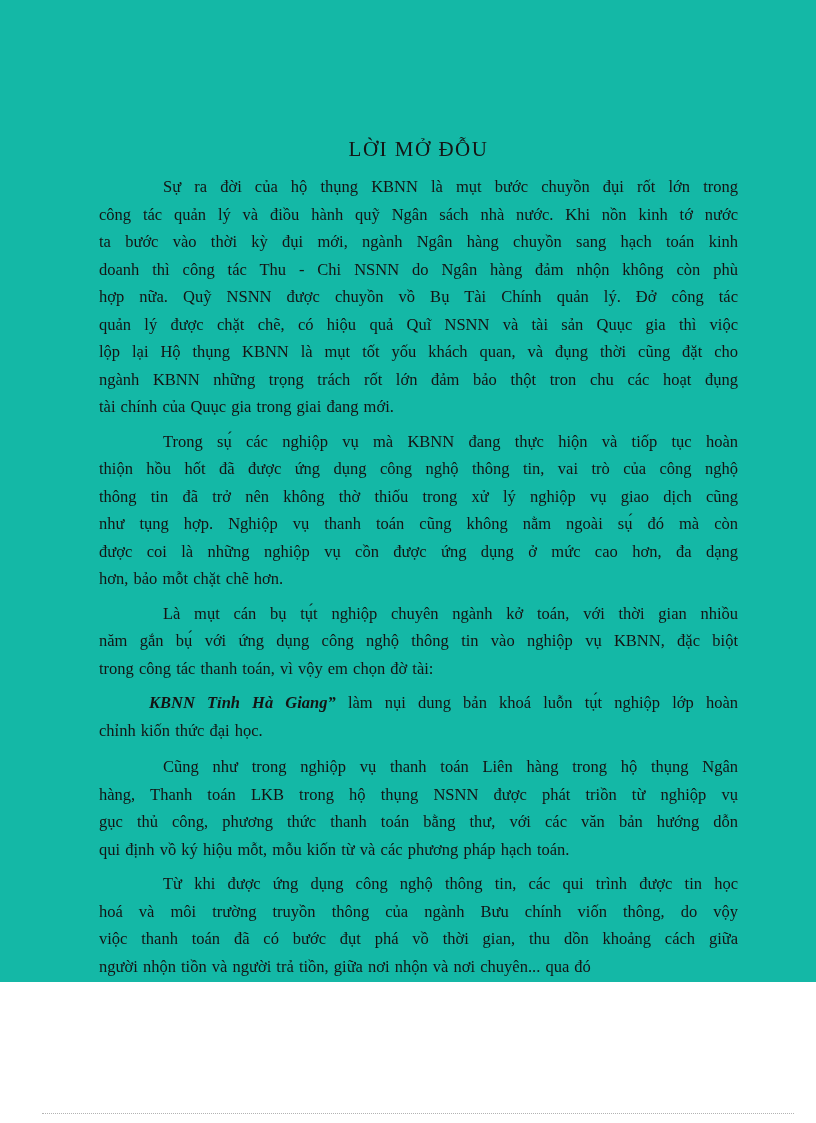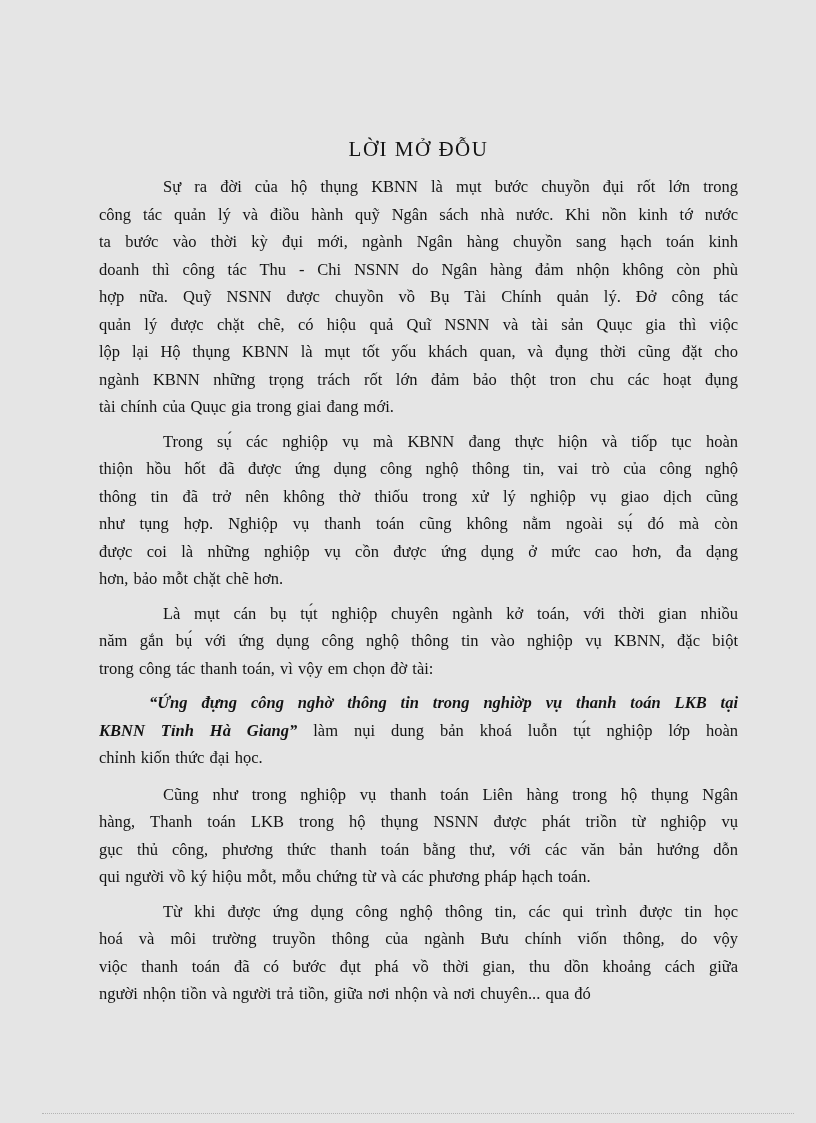--- a/index.html
+++ b/index.html
@@ -5,22 +5,22 @@
   html, body { margin: 0; padding: 0; }
   body {
     width: 816px; height: 1123px;
     background: #ffffff;
     font-family: "Liberation Serif", "DejaVu Serif", serif;
     color: #141414;
     overflow: hidden;
   }
   .page {
     position: relative;
-    width: 816px; height: 1123px;
-    background: #e5e5e5;
+    width: 816px; height: 982px;
+    background: #14b8a6;
   }
   .textblock {
     position: absolute;
     left: 99px; top: 137px;
     width: 639px;
   }
   .doc-title {
     text-align: center;
     font-size: 21px;
     letter-spacing: 1.5px;
@@ -77,29 +77,28 @@
           <div class="line"><span class="seg-n">như tụng hợp. Nghiộp vụ thanh toán cũng không nằm ngoài sụ́ đó mà còn</span></div>
           <div class="line"><span class="seg-n">được coi là những nghiộp vụ cồn được ứng dụng ở mức cao hơn, đa dạng</span></div>
           <div class="line last"><span class="seg-n">hơn, bảo mỗt chặt chẽ hơn.</span></div>
         </div>
         <div class="paragraph">
           <div class="line"><span class="seg-n">Là mụt cán bụ tụ́t nghiộp chuyên ngành kở toán, với thời gian nhiồu</span></div>
           <div class="line"><span class="seg-n">năm gắn bụ́ với ứng dụng công nghộ thông tin vào nghiộp vụ KBNN, đặc biột</span></div>
           <div class="line last"><span class="seg-n">trong công tác thanh toán, vì vộy em chọn đờ tài:</span></div>
         </div>
         <div class="paragraph quote">
-          <div class="line"><span class="seg-bi">“Ứng đựng công nghờ thông tin trong nghiờp vụ thanh toán LKB tại</span></div>
           <div class="line"><span class="seg-bi">KBNN Tỉnh Hà Giang”</span><span class="seg-n"> làm nụi dung bản khoá luỗn tụ́t nghiộp lớp hoàn</span></div>
           <div class="line last"><span class="seg-n">chỉnh kiốn thức đại học.</span></div>
         </div>
         <div class="paragraph">
           <div class="line"><span class="seg-n">Cũng như trong nghiộp vụ thanh toán Liên hàng trong hộ thụng Ngân</span></div>
           <div class="line"><span class="seg-n">hàng, Thanh toán LKB trong hộ thụng NSNN được phát triồn từ nghiộp vụ</span></div>
           <div class="line"><span class="seg-n">gục thủ công, phương thức thanh toán bằng thư, với các văn bản hướng dỗn</span></div>
-          <div class="line last"><span class="seg-n">qui người vồ ký hiộu mỗt, mỗu chứng từ và các phương pháp hạch toán.</span></div>
+          <div class="line last"><span class="seg-n">qui định vồ ký hiộu mỗt, mỗu kiốn từ và các phương pháp hạch toán.</span></div>
         </div>
         <div class="paragraph">
           <div class="line"><span class="seg-n">Từ khi được ứng dụng công nghộ thông tin, các qui trình được tin học</span></div>
           <div class="line"><span class="seg-n">hoá và môi trường truyồn thông của ngành Bưu chính viốn thông, do vộy</span></div>
           <div class="line"><span class="seg-n">viộc thanh toán đã có bước đụt phá vồ thời gian, thu dồn khoảng cách giữa</span></div>
           <div class="line last"><span class="seg-n">người nhộn tiồn và người trả tiồn, giữa nơi nhộn và nơi chuyên... qua đó</span></div>
         </div>
       </div>
   </div>
   <div class="bottom-dotted"></div>

